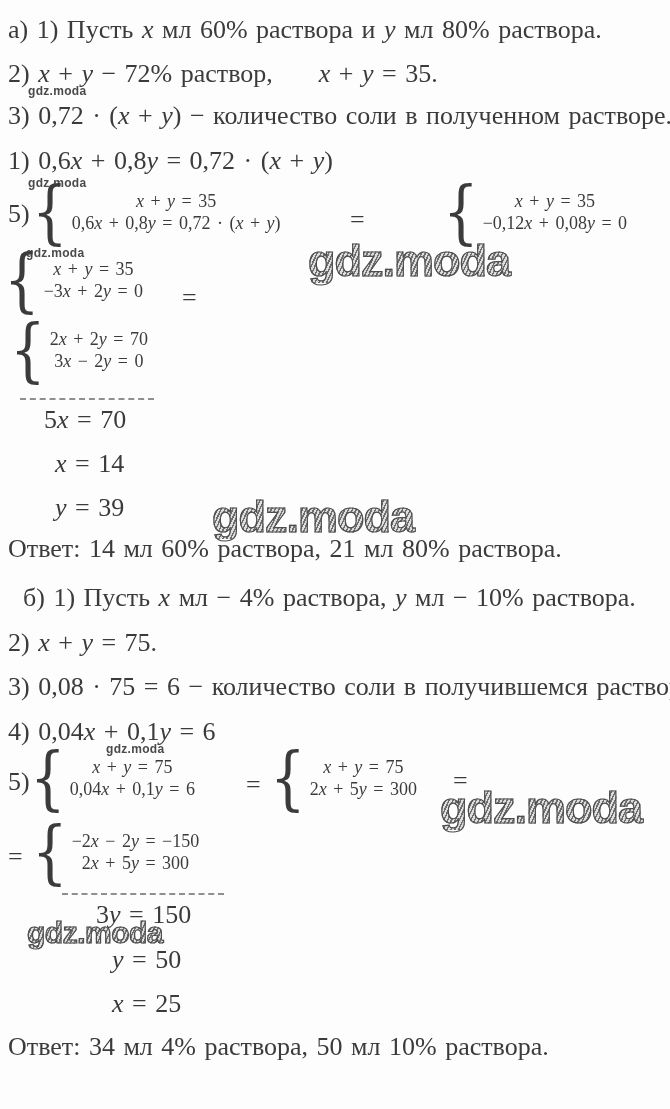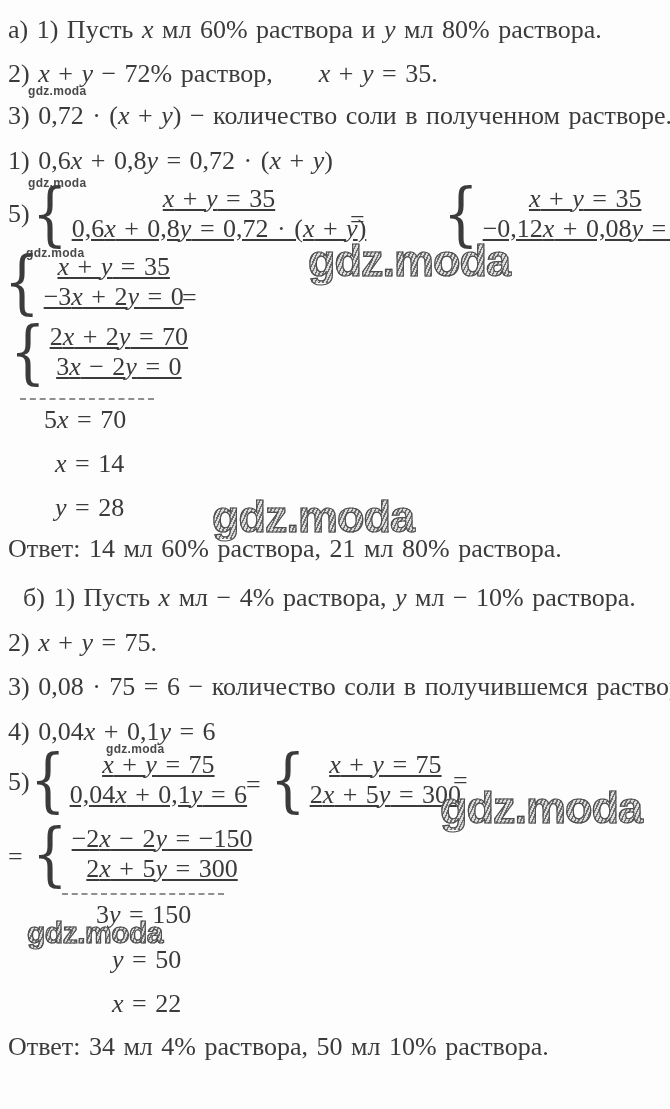--- a/index.html
+++ b/index.html
@@ -21,21 +21,21 @@
   .m-r{font-style:normal;}
   .m-g{display:inline-block;width:46px;}
   .sys{position:absolute;display:flex;align-items:center;}
   .brace{
     font-size:56px;font-weight:400;line-height:1;
     transform:scaleY(1.25);transform-origin:center;
     margin-right:4px;color:#3b3b3b;
     font-family:"DejaVu Serif","Liberation Serif",serif;
   }
   .rows{display:flex;flex-direction:column;align-items:center;row-gap:1px;}
-  .row{font-size:26px;line-height:1.12;white-space:nowrap;word-spacing:2px;text-decoration:underline;}
+  .row{font-size:18px;line-height:1.12;white-space:nowrap;word-spacing:2px;}
   .eq{position:absolute;font-size:26px;line-height:1;}
   .rule{position:absolute;height:0;border-top:2px dashed #8f8f8f;}
   .wm{font-weight:700;position:absolute;white-space:nowrap;font-family:Liberation Sans, sans-serif;}
   .wm-s{font-size:12px;color:#4a4a4a;letter-spacing:0.3px;}
   .wm-b{font-size:45px;letter-spacing:-1px;line-height:1;color:#8a8a8a;}
   .wm-m{font-size:30px;letter-spacing:-0.5px;line-height:1;color:#8a8a8a;}
   @supports (-webkit-background-clip: text) {
     .wm-b,.wm-m{
       background:repeating-linear-gradient(115deg,#6f6f6f 0 1.5px,#dedede 1.5px 3.5px);
       -webkit-background-clip:text;background-clip:text;
@@ -91,21 +91,21 @@
     <span class="brace">{</span>
     <div class="rows">
       <div class="row"><span class="m-r">2</span><span class="m-i">x</span><span class="m-r"> + 2</span><span class="m-i">y</span><span class="m-r"> = 70</span></div>
       <div class="row"><span class="m-r">3</span><span class="m-i">x</span><span class="m-r"> − 2</span><span class="m-i">y</span><span class="m-r"> = 0</span></div>
     </div>
   </div>
 
   <div class="rule" style="top:398px;left:20px;width:134px"></div>
   <div class="line" style="top:404px;left:44px"><span class="m-r">5</span><span class="m-i">x</span><span class="m-r"> = 70</span></div>
   <div class="line" style="top:448px;left:55px"><span class="m-i">x</span><span class="m-r"> = 14</span></div>
-  <div class="line" style="top:492px;left:55px"><span class="m-i">y</span><span class="m-r"> = 28</span></div>
+  <div class="line" style="top:492px;left:55px"><span class="m-i">y</span><span class="m-r"> = 39</span></div>
 
   <div class="wm wm-b" style="top:494px;left:212px">gdz.moda</div>
 
   <div class="line" style="top:533px;left:8px">Ответ: 14 мл 60% раствора, 21 мл 80% раствора.</div>
 
   <div class="line" style="top:582px;left:23px"><span class="m-r">б) 1) Пусть </span><span class="m-i">x</span><span class="m-r"> мл − 4% раствора, </span><span class="m-i">y</span><span class="m-r"> мл − 10% раствора.</span></div>
   <div class="line" style="top:627px;left:8px"><span class="m-r">2) </span><span class="m-i">x</span><span class="m-r"> + </span><span class="m-i">y</span><span class="m-r"> = 75.</span></div>
   <div class="line" style="top:671px;left:8px"><span class="m-r">3) 0,08 · 75 = 6 − количество соли в получившемся растворе.</span></div>
   <div class="line" style="top:716px;left:8px"><span class="m-r">4) 0,04</span><span class="m-i">x</span><span class="m-r"> + 0,1</span><span class="m-i">y</span><span class="m-r"> = 6</span></div>
 
@@ -138,17 +138,17 @@
       <div class="row"><span class="m-r">2</span><span class="m-i">x</span><span class="m-r"> + 5</span><span class="m-i">y</span><span class="m-r"> = 300</span></div>
     </div>
   </div>
 
   <div class="rule" style="top:893px;left:62px;width:162px"></div>
   <div class="line" style="top:899px;left:96px"><span class="m-r">3</span><span class="m-i">y</span><span class="m-r"> = 150</span></div>
 
   <div class="wm wm-m" style="top:918px;left:27px">gdz.moda</div>
 
   <div class="line" style="top:944px;left:112px"><span class="m-i">y</span><span class="m-r"> = 50</span></div>
-  <div class="line" style="top:988px;left:112px"><span class="m-i">x</span><span class="m-r"> = 22</span></div>
+  <div class="line" style="top:988px;left:112px"><span class="m-i">x</span><span class="m-r"> = 25</span></div>
 
   <div class="line" style="top:1031px;left:8px">Ответ: 34 мл 4% раствора, 50 мл 10% раствора.</div>
 
 </div>
 
 </body></html>

